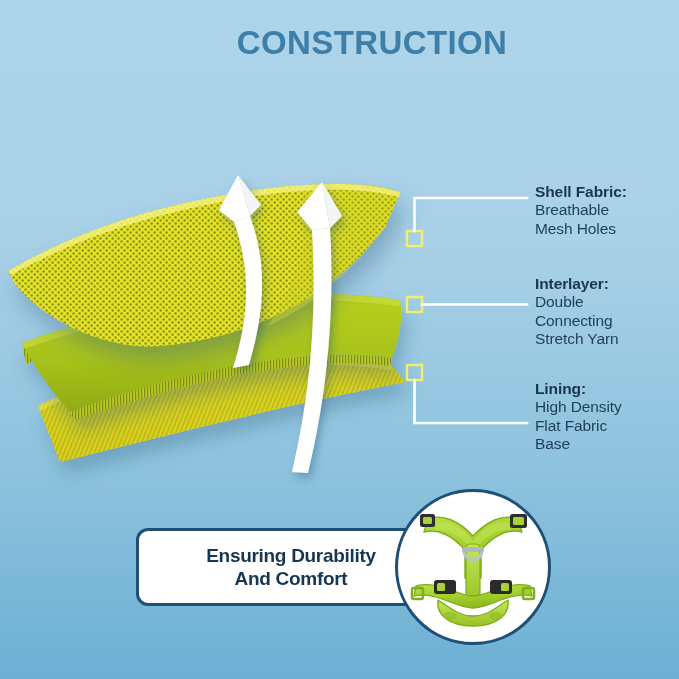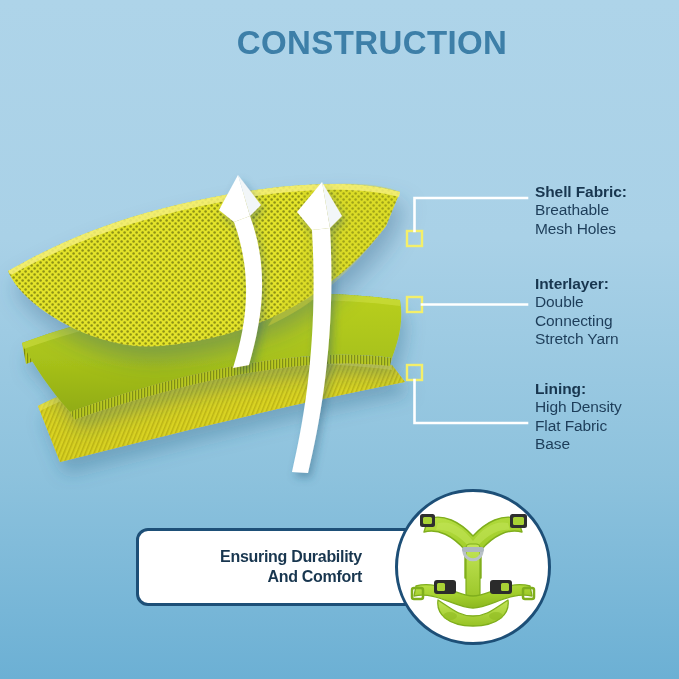--- a/index.html
+++ b/index.html
@@ -114,22 +114,22 @@
     background: #ffffff;
     border: 3px solid #1d4f77;
     border-radius: 12px;
     box-sizing: border-box;
     display: flex;
     align-items: center;
     justify-content: center;
   }
   .banner-text {
     display: block;
-    text-align: right;
-    font-size: 16px;
+    text-align: center;
+    font-size: 19px;
     font-weight: bold;
     color: #18364f;
     line-height: 1.22;
     letter-spacing: -0.3px;
     white-space: pre-line;
     padding: 0 8px;
   }
 
   .product-circle {
     position: absolute;

